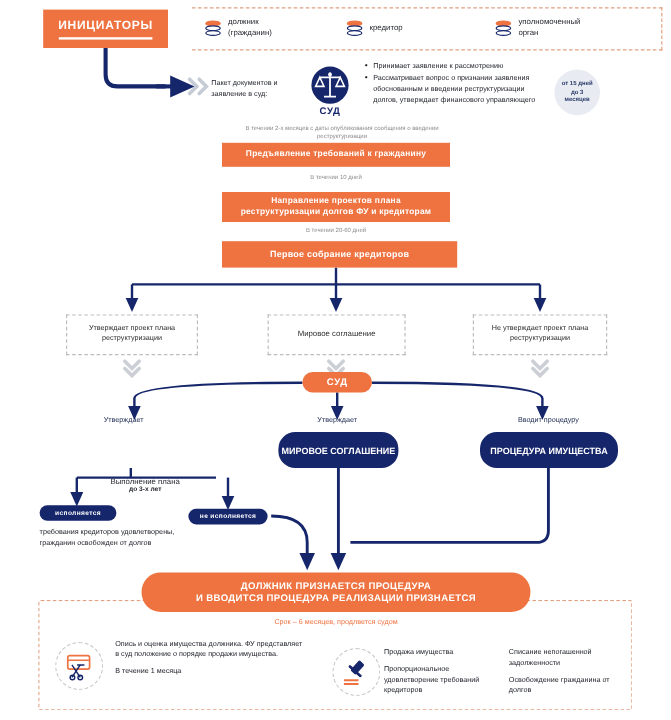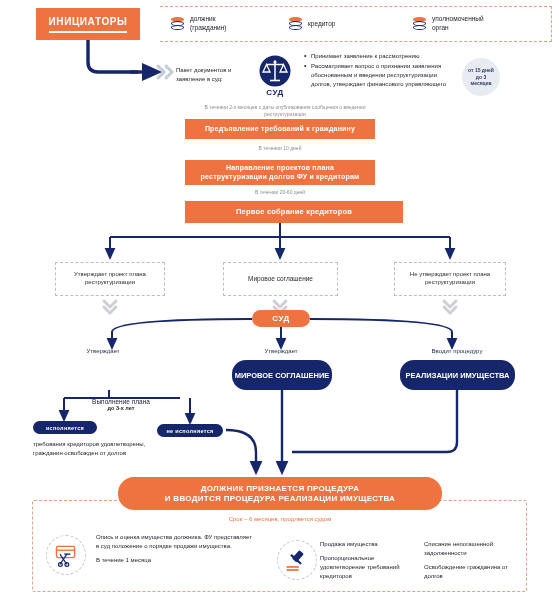--- a/index.html
+++ b/index.html
@@ -72,21 +72,21 @@
     left: 462px; top: 58px; width: 38px; height: 38px; border-radius: 50%;
     background: #e8ecf2; color: #2b3b6b; display:flex; flex-direction:column;
     align-items:center; justify-content:center; font-size: 5px; line-height: 1.35;
     text-align:center; font-weight: bold;
   }
   #pub-note { left: 200px; top: 104px; width: 170px; }
 
   
   #ob1 { left: 185px; top: 119px; width: 190px; height: 20px; font-size: 7px; }
   #ob2 { left: 185px; top: 160px; width: 190px; height: 25px; font-size: 7px; }
-  #ob3 { left: 185px; top: 201px; width: 218px; height: 22px; font-size: 7.5px; }
+  #ob3 { left: 185px; top: 201px; width: 196px; height: 22px; font-size: 7.5px; }
   #n1 { left: 205px; top: 145px; width: 150px; }
   #n2 { left: 205px; top: 189px; width: 150px; }
 
   
   #db1 { left: 55px; top: 262px; width: 110px; height: 34px; font-size: 6px; }
   #db2 { left: 223px; top: 262px; width: 115px; height: 34px; font-size: 6.5px; }
   #db3 { left: 394px; top: 262px; width: 112px; height: 34px; font-size: 6px; }
 
   
   #sud { left: 252px; top: 310px; width: 58px; height: 17px;
@@ -280,41 +280,41 @@
   </div>
 
   <div class="abs lbl" id="v1">Утверждает</div>
   <div class="abs lbl" id="v2">Утверждает</div>
   <div class="abs lbl" id="v3">Вводит процедуру</div>
 
   <div class="abs navy-pill" id="p2">
     <span>МИРОВОЕ СОГЛАШЕНИЕ</span>
   </div>
   <div class="abs navy-pill" id="p3">
-    <span>РЕАЛИЗАЦИИ ИМУЩЕСТВА</span>
+    <span>ПРОЦЕДУРА ИМУЩЕСТВА</span>
   </div>
 
   <div class="abs" id="plan-exec">
     <div class="l1">Выполнение плана</div>
     <div class="l2">до 3-х лет</div>
   </div>
   <div class="abs mini-pill" id="mp-yes">
     <span>исполняется</span>
   </div>
   <div class="abs mini-pill" id="mp-no">
     <span>не исполняется</span>
   </div>
   <div class="abs" id="yes-txt">требования кредиторов удовлетворены, гражданин освобожден от долгов</div>
 
   <div class="abs" id="bottom-panel"></div>
 
   <div class="abs orange-bar" id="bankrupt">
     <div>
       <div>ДОЛЖНИК ПРИЗНАЕТСЯ ПРОЦЕДУРА</div>
-      <div>И ВВОДИТСЯ ПРОЦЕДУРА РЕАЛИЗАЦИИ ИМУЩЕСТВА</div>
+      <div>И ВВОДИТСЯ ПРОЦЕДУРА РЕАЛИЗАЦИИ ПРИЗНАЕТСЯ</div>
     </div>
   </div>
   <div class="abs" id="srok">Срок – 6 месяцев, продлвется судом</div>
 
   <div class="abs circ-icon" id="bi1">
     <svg viewBox="0 0 30 30" width="26" height="26">
       <rect x="4" y="5" width="21" height="13" rx="2" fill="none" stroke="#ee7340" stroke-width="1.6"></rect>
       <path d="M4 9.5 L25 9.5" stroke="#ee7340" stroke-width="1.6"></path>
       <path d="M13 14 L20 14" stroke="#16266b" stroke-width="1.6"></path>
       <path d="M8 14 L16 26" stroke="#16266b" stroke-width="1.4" fill="none"></path>

